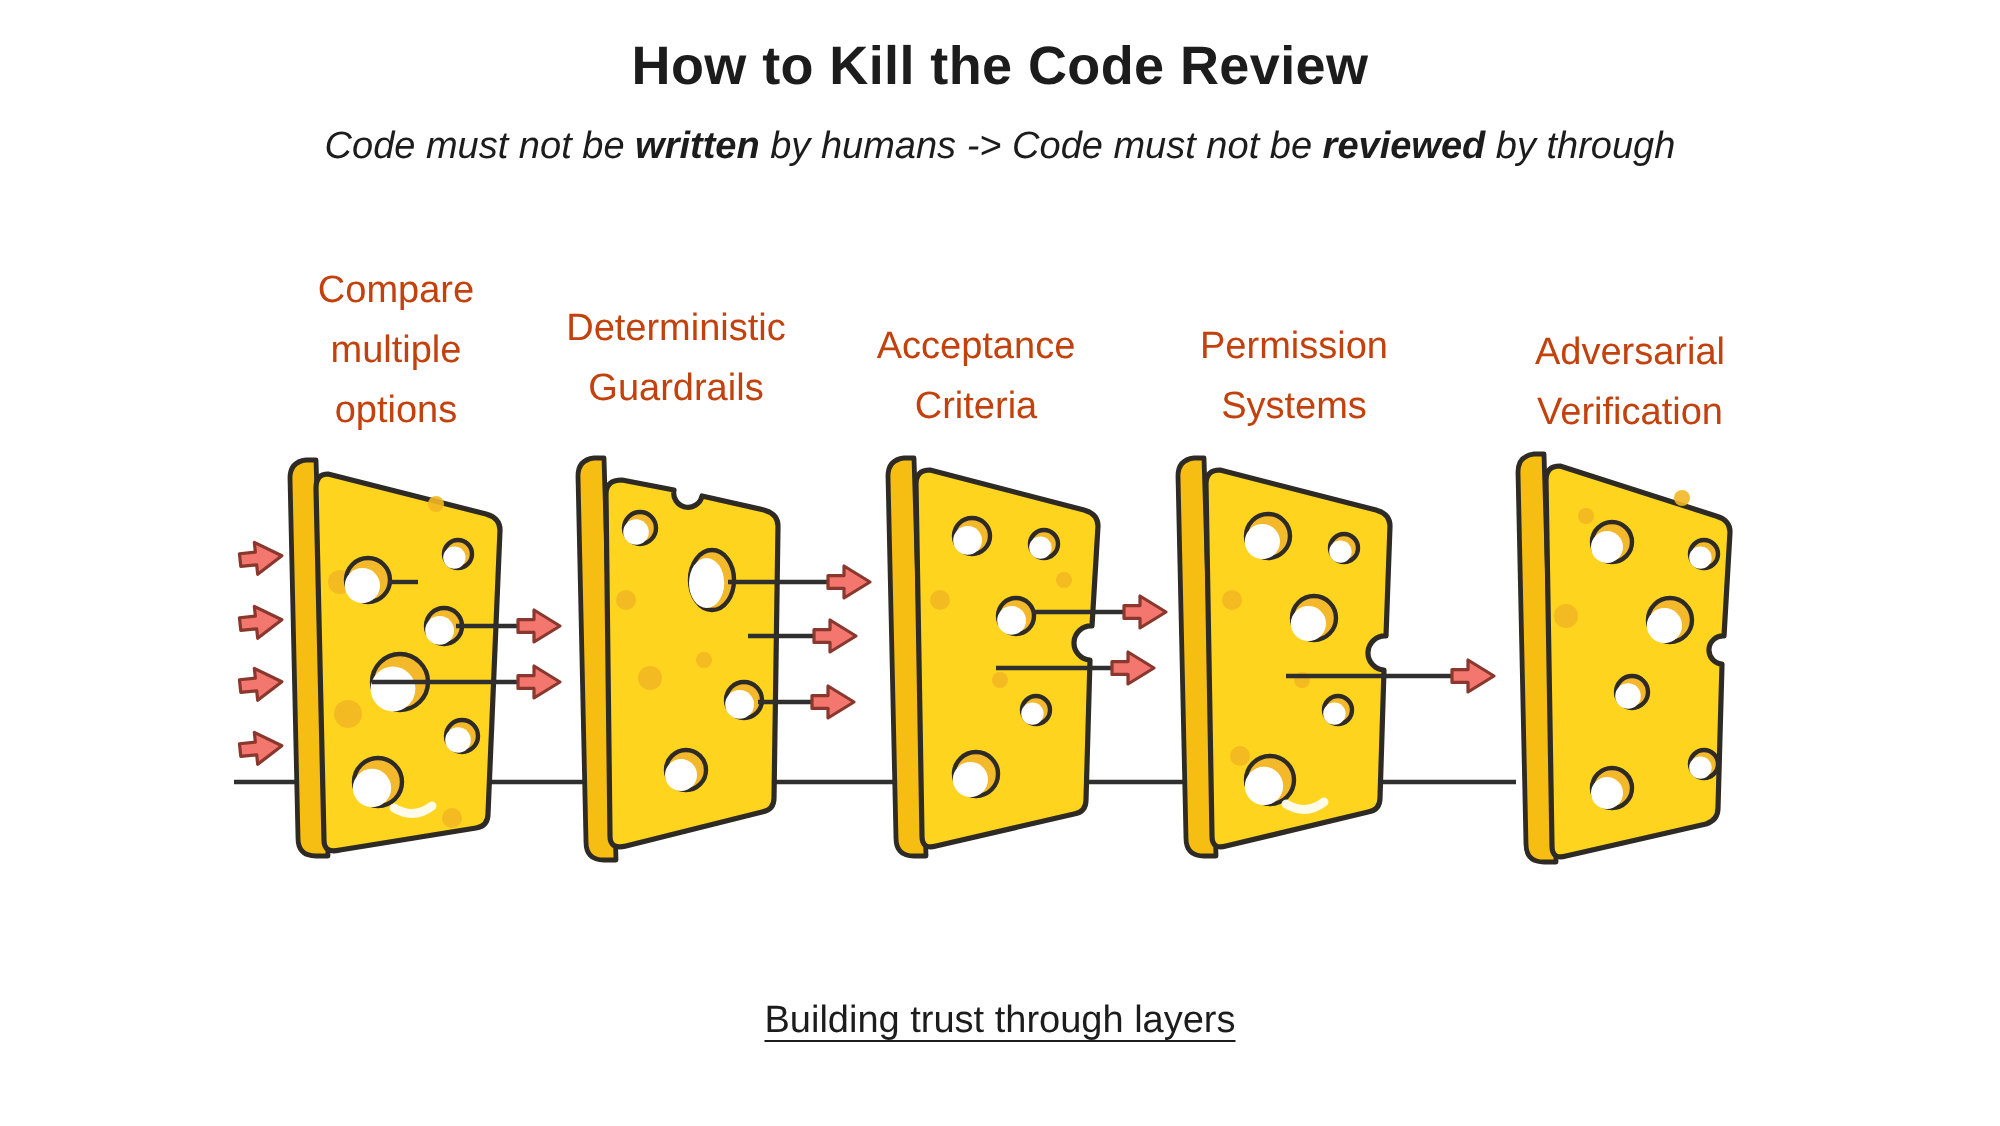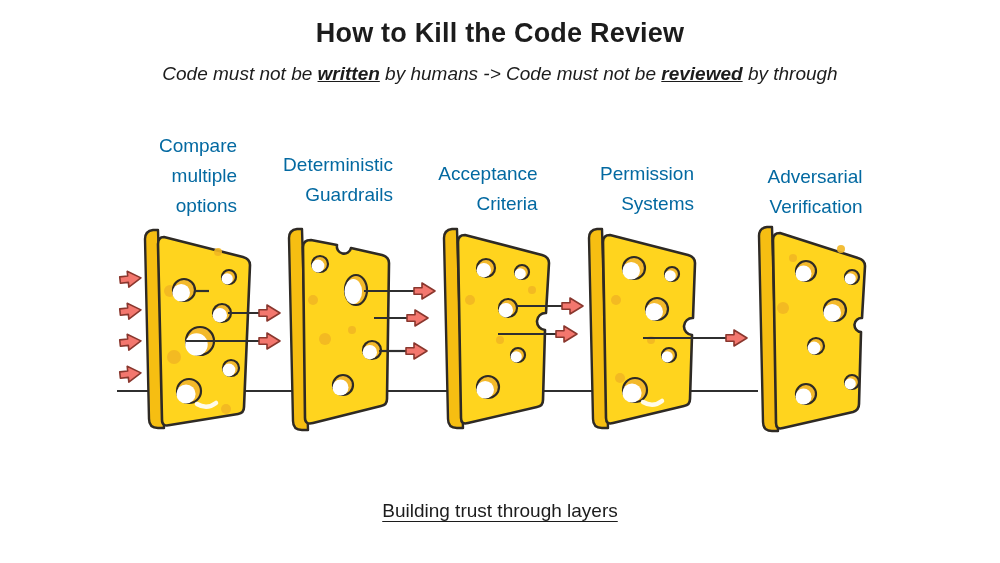--- a/index.html
+++ b/index.html
@@ -10,25 +10,25 @@
     padding-left:36px;
   }
   .title {
     position:absolute; top:18px; left:0; width:1000px; text-align:center;
     font-size:27px; font-weight:bold; letter-spacing:.2px;
   }
   .subtitle {
     position:absolute; top:63px; left:0; width:1000px; text-align:center;
     font-size:19px; font-style:italic;
   }
-  .subtitle b { font-weight:bold;text-decoration:underline; }
+  .subtitle b { font-weight:bold; }
   .layer-label {
     position:absolute; transform:translateX(-50%);
-    font-size:19px; line-height:30px; text-align:right; white-space:pre-line;
-    color:#0369a1;
+    font-size:19px; line-height:30px; text-align:center; white-space:pre-line;
+    color:#c2410c;
   }
   .input-label {
     position:absolute; transform:translateX(-50%);
     font-size:20px; line-height:30px; text-align:center; white-space:pre-line;
     color:#1d1d1d;
   }
   .caption {
     position:absolute; top:471px; left:0; width:1000px; text-align:center;
     font-size:19px; text-decoration:underline; text-underline-offset:4px;margin-top:29px;
   }

